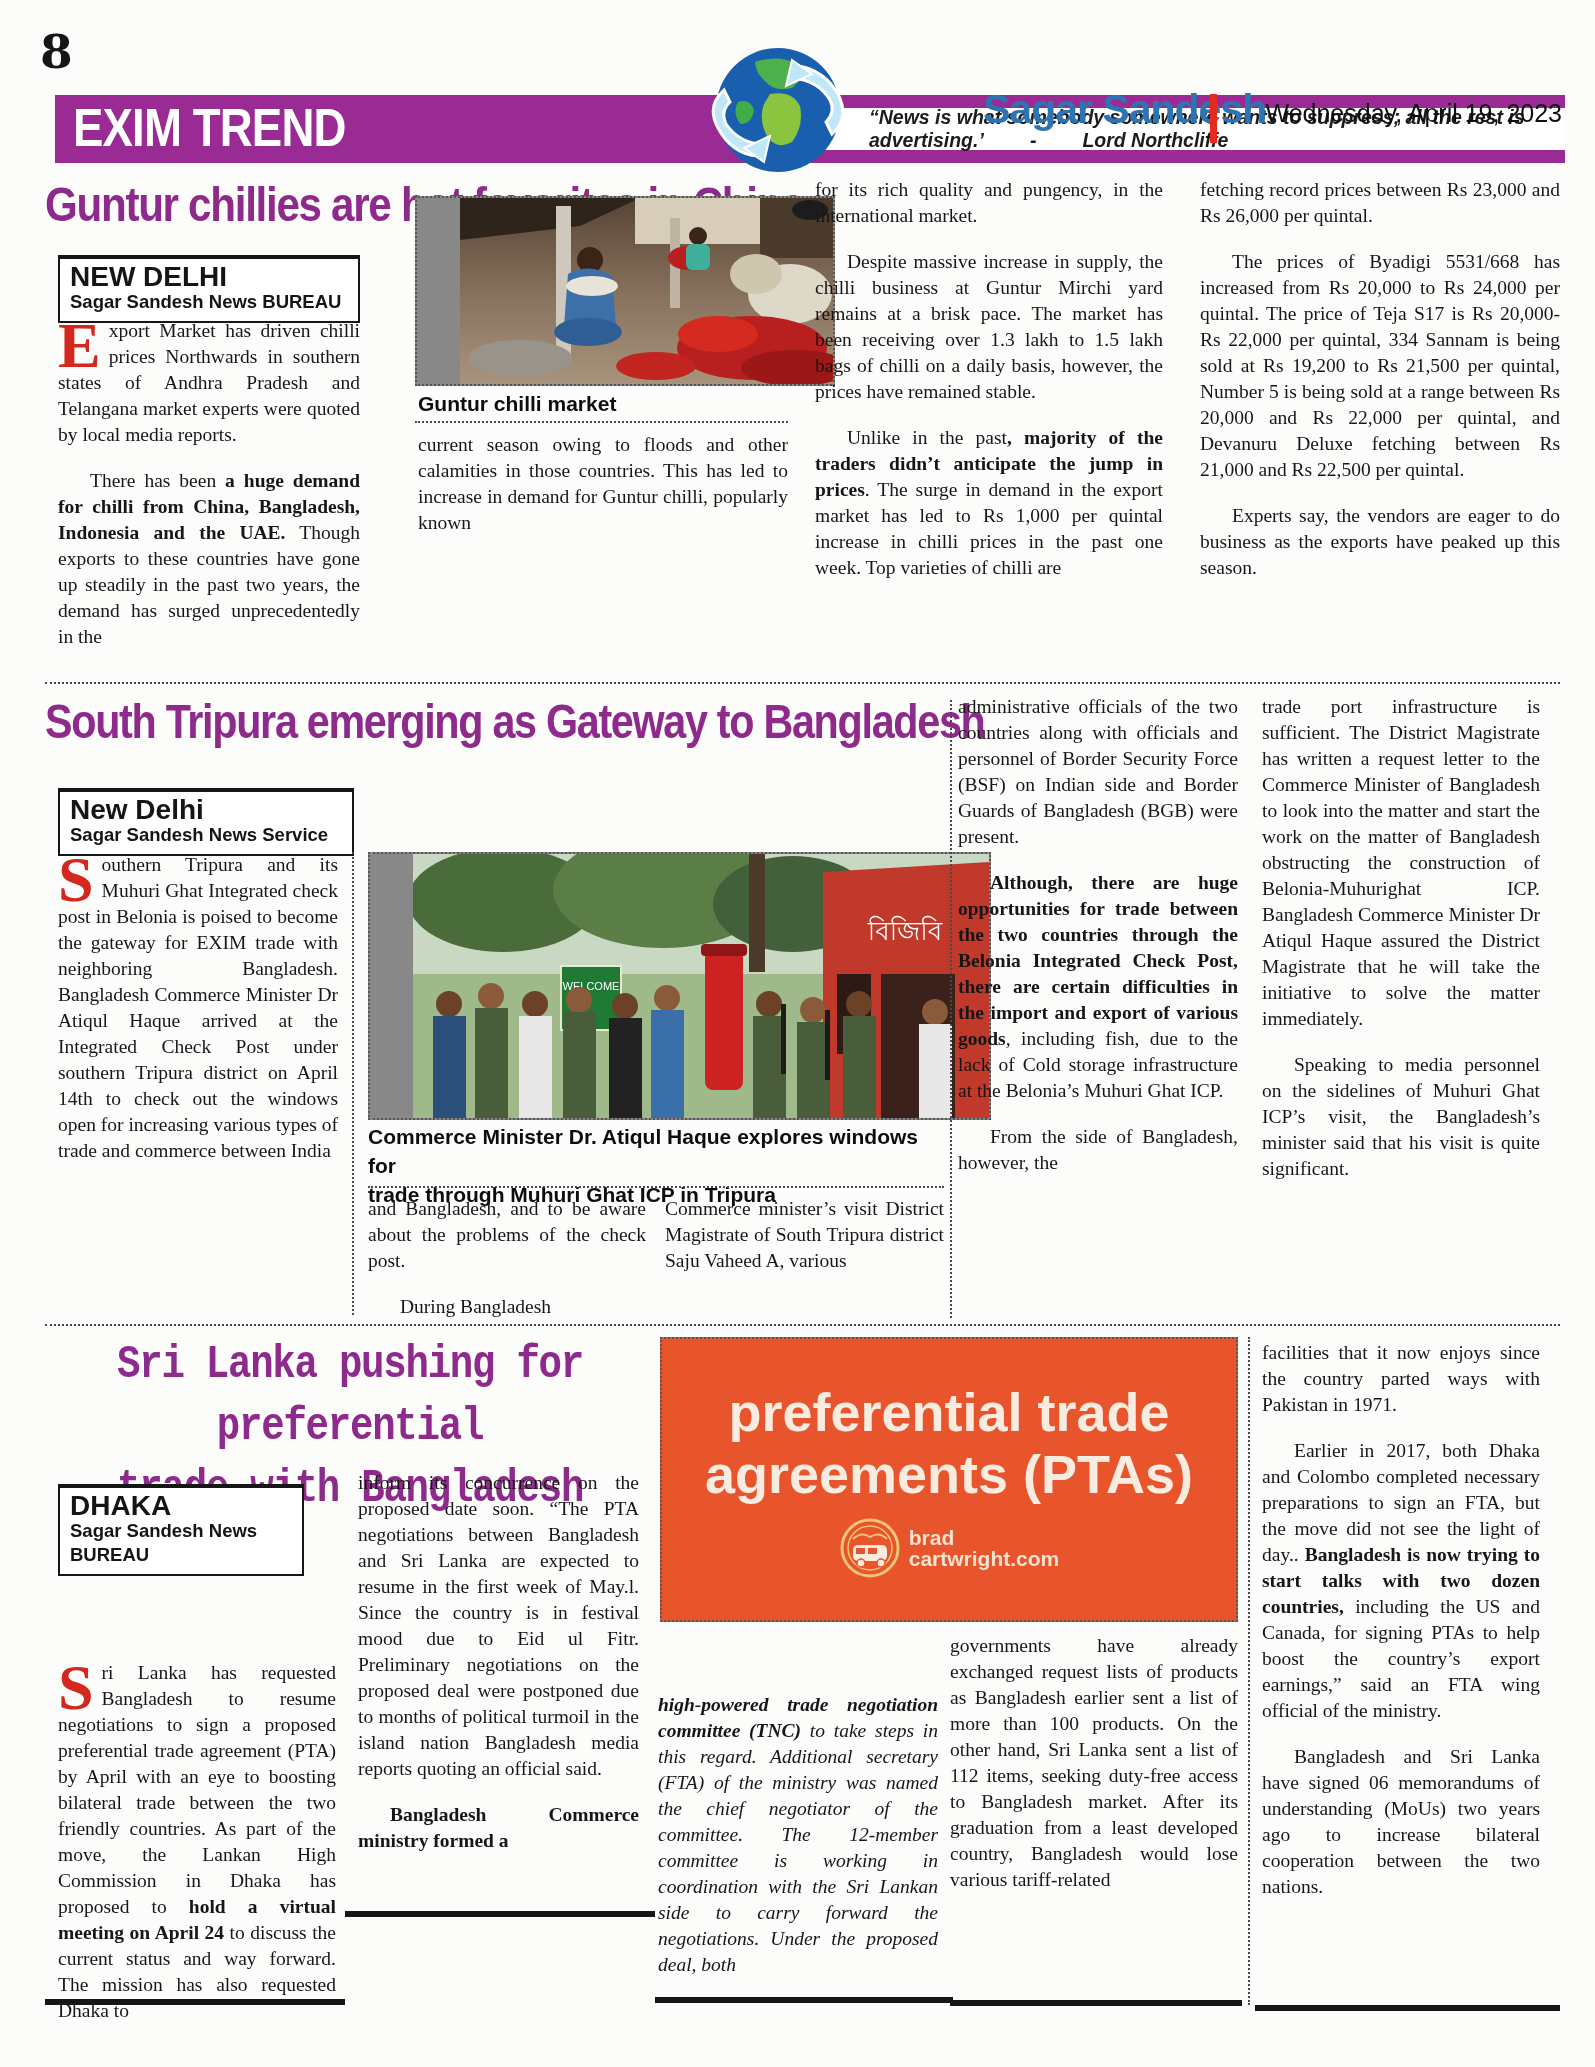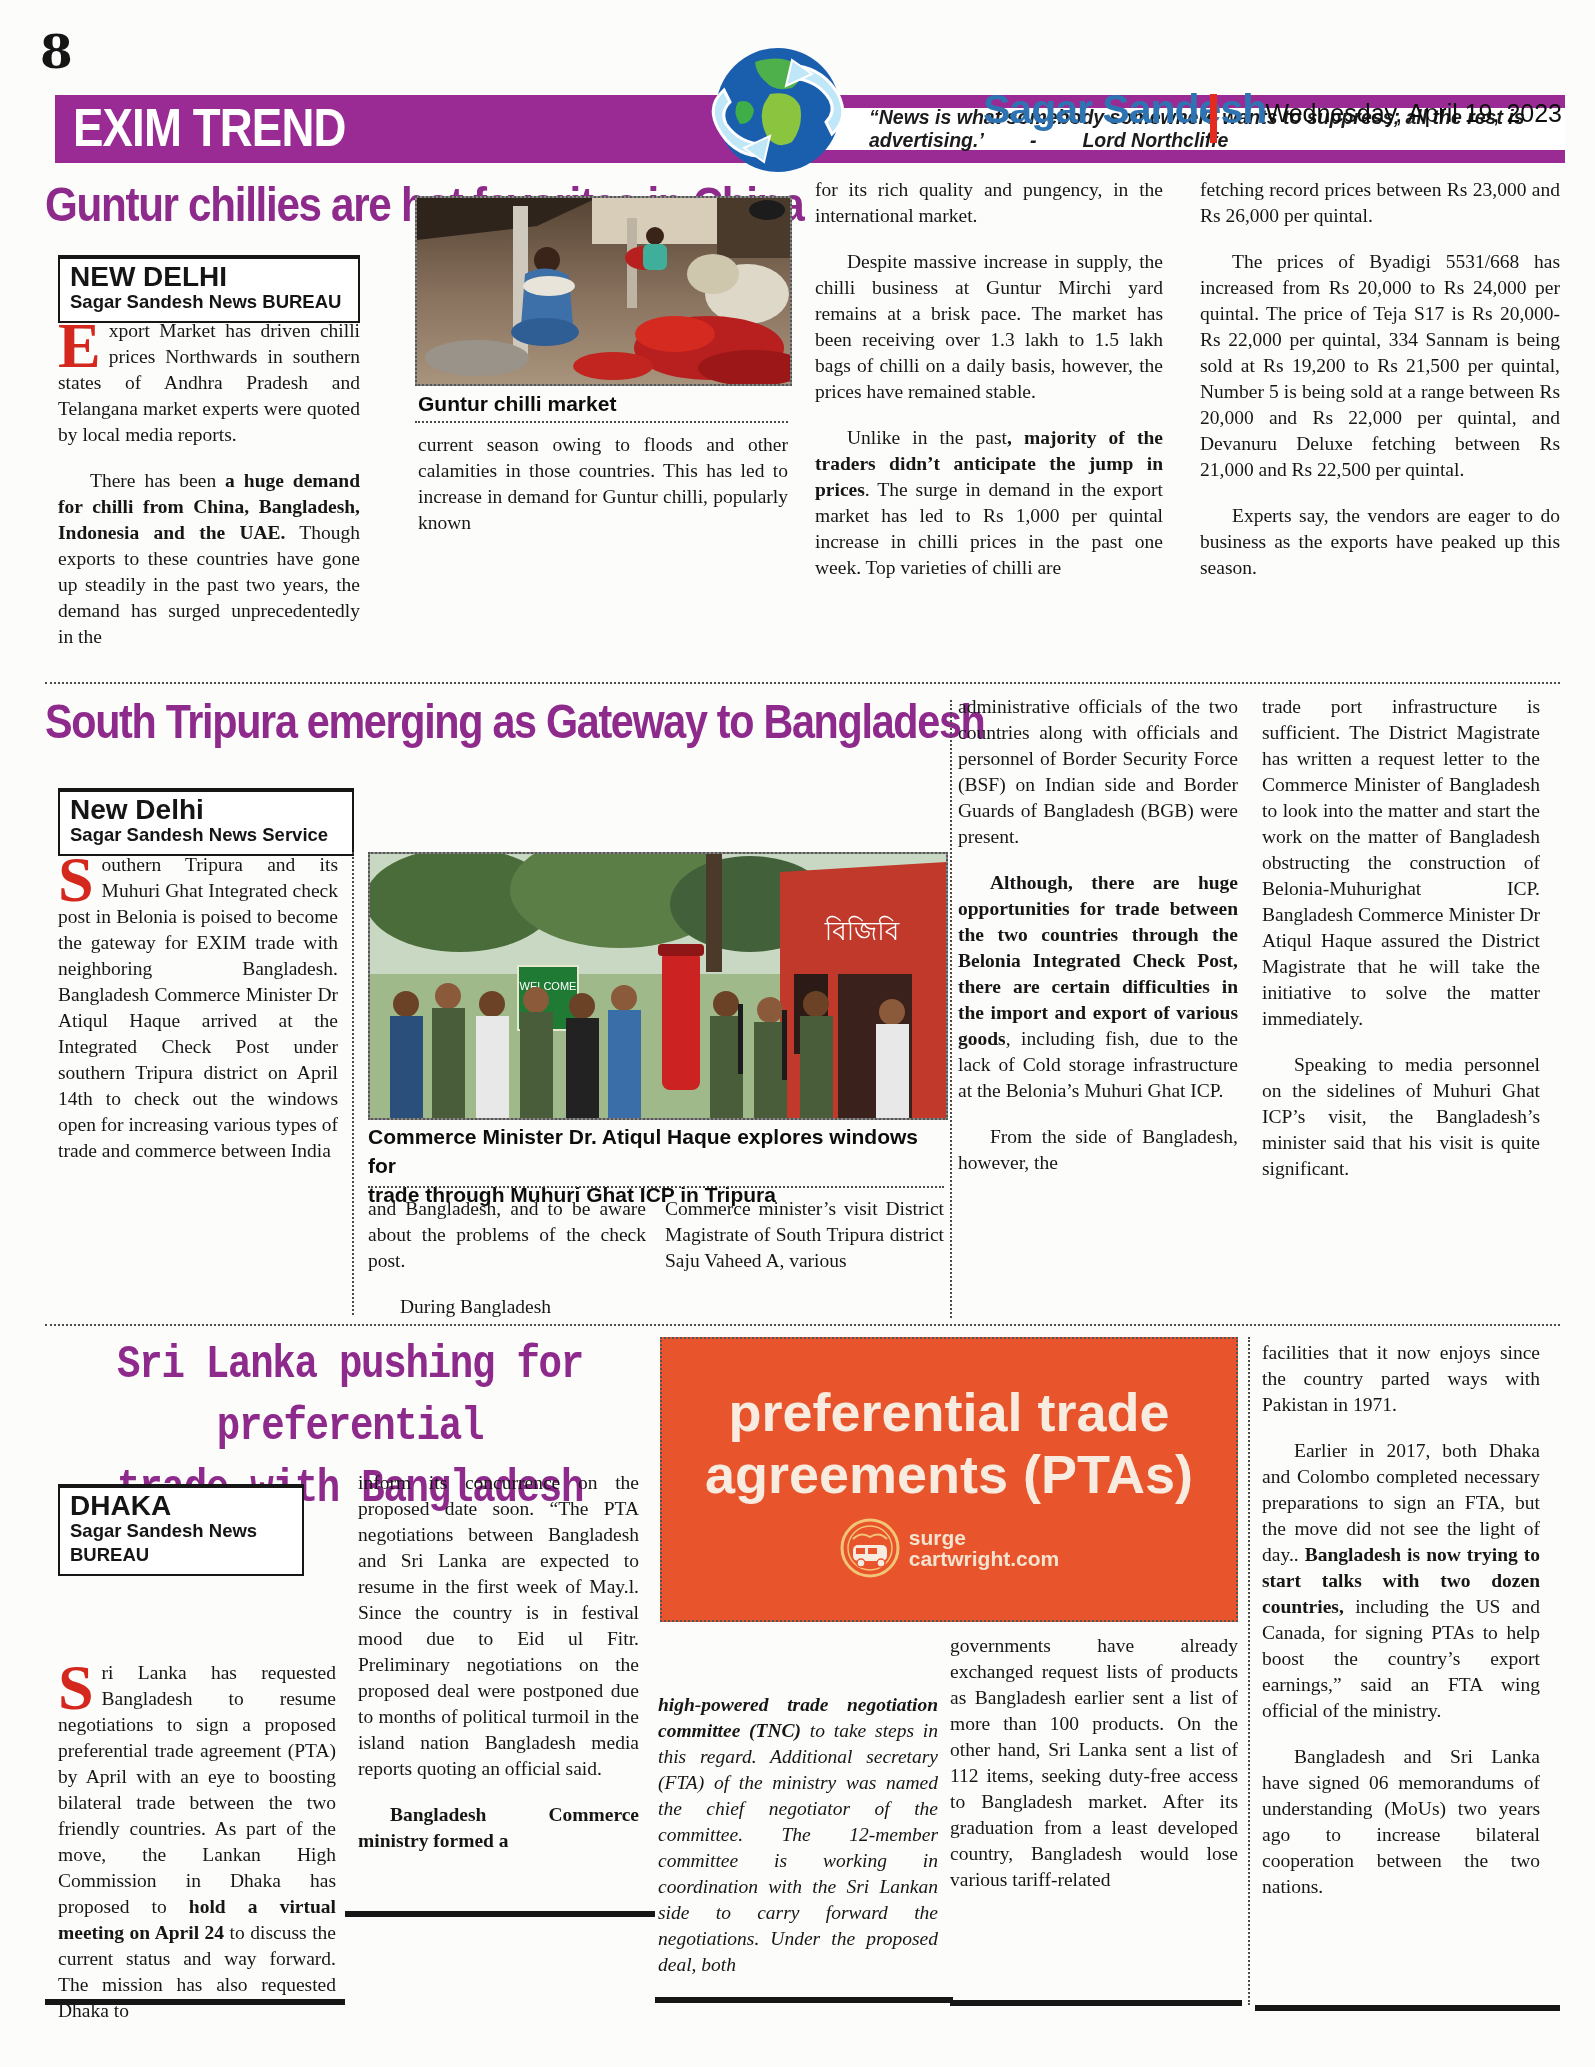--- a/index.html
+++ b/index.html
@@ -21,21 +21,21 @@
   
   .dlbox{position:absolute;border:2px solid #161616;border-top-width:4px;background:#fff;
          font-family:"Liberation Sans",sans-serif;font-weight:700;padding:5px 10px 7px;box-sizing:border-box;}
   .dl1{font-size:28px;line-height:26px;}
   .dl2{font-size:18.5px;line-height:24px;}
   .caption{position:absolute;font-family:"Liberation Sans",sans-serif;font-weight:700;font-size:21px;
            line-height:29px;color:#0d0d0d;}
   .dot-h{position:absolute;border-top:2.5px dotted #4a4a4a;}
   .dot-v{position:absolute;border-left:2.5px dotted #4a4a4a;}
   .endrule{position:absolute;background:#161616;height:6px;}
-  .photo{position:absolute;border:2px dotted #555;overflow:hidden;background:#888;}
+  .photo{position:absolute;border:2px dotted #555;overflow:hidden;background:#888;padding-left:43px;}
   
   .pagenum{position:absolute;left:40px;top:24px;font-size:47px;font-weight:700;font-family:"DejaVu Serif",serif;}
   .banner{position:absolute;left:55px;top:95px;width:680px;height:68px;background:var(--purple);color:#fff;
           font-family:"Liberation Sans",sans-serif;font-weight:700;font-size:53px;line-height:66px;
           padding-left:18px;box-sizing:border-box;letter-spacing:-1px;}
   .quotebox{position:absolute;left:735px;top:95px;width:830px;height:68px;box-sizing:border-box;
             border-top:13px solid var(--purple);border-bottom:13px solid var(--purple);background:#fff;
             padding-left:134px;display:flex;flex-direction:column;justify-content:center;
             font-family:"Liberation Sans",sans-serif;font-style:italic;font-weight:700;font-size:19.5px;color:#1c1c1c;}
   .qrow{display:flex;gap:46px;}
@@ -268,21 +268,21 @@
         <circle cx="31" cy="31" r="28" fill="none" stroke="#f2c577" stroke-width="3"></circle>
         <circle cx="31" cy="31" r="22" fill="none" stroke="#f2c577" stroke-width="1.5"></circle>
         <path d="M14 22 Q22 14 31 20 Q40 14 48 22" fill="none" stroke="#f2c577" stroke-width="2"></path>
         <rect x="14" y="28" width="34" height="16" rx="5" fill="#f7ecdf"></rect>
         <rect x="17" y="31" width="9" height="6" fill="#e8542c"></rect>
         <rect x="29" y="31" width="9" height="6" fill="#e8542c"></rect>
         <circle cx="22" cy="46" r="4" fill="#f7ecdf" stroke="#e8542c" stroke-width="1.5"></circle>
         <circle cx="42" cy="46" r="4" fill="#f7ecdf" stroke="#e8542c" stroke-width="1.5"></circle>
       </svg>
       <div class="og-logo-txt">
-        <div>surge</div>
+        <div>brad</div>
         <div>cartwright.com</div>
       </div>
     </div>
   </div>
 
   <div class="col" style="left:658px;top:1692px;width:280px;height:362px;font-style:italic;">
       <p><b>high-powered trade negotiation committee (TNC)</b><span> to take steps in this regard. Additional secretary (FTA) of the ministry was named the chief negotiator of the committee. The 12-member committee is working in coordination with the Sri Lankan side to carry forward the negotiations. Under the proposed deal, both</span></p>
     </div>
   <div class="col" style="left:950px;top:1633px;width:288px;height:364px;">
       <p><span>governments have already exchanged request lists of products as Bangladesh earlier sent a list of more than 100 products. On the other hand, Sri Lanka sent a list of 112 items, seeking duty-free access to Bangladesh market. After its graduation from a least developed country, Bangladesh would lose various tariff-related</span></p>

